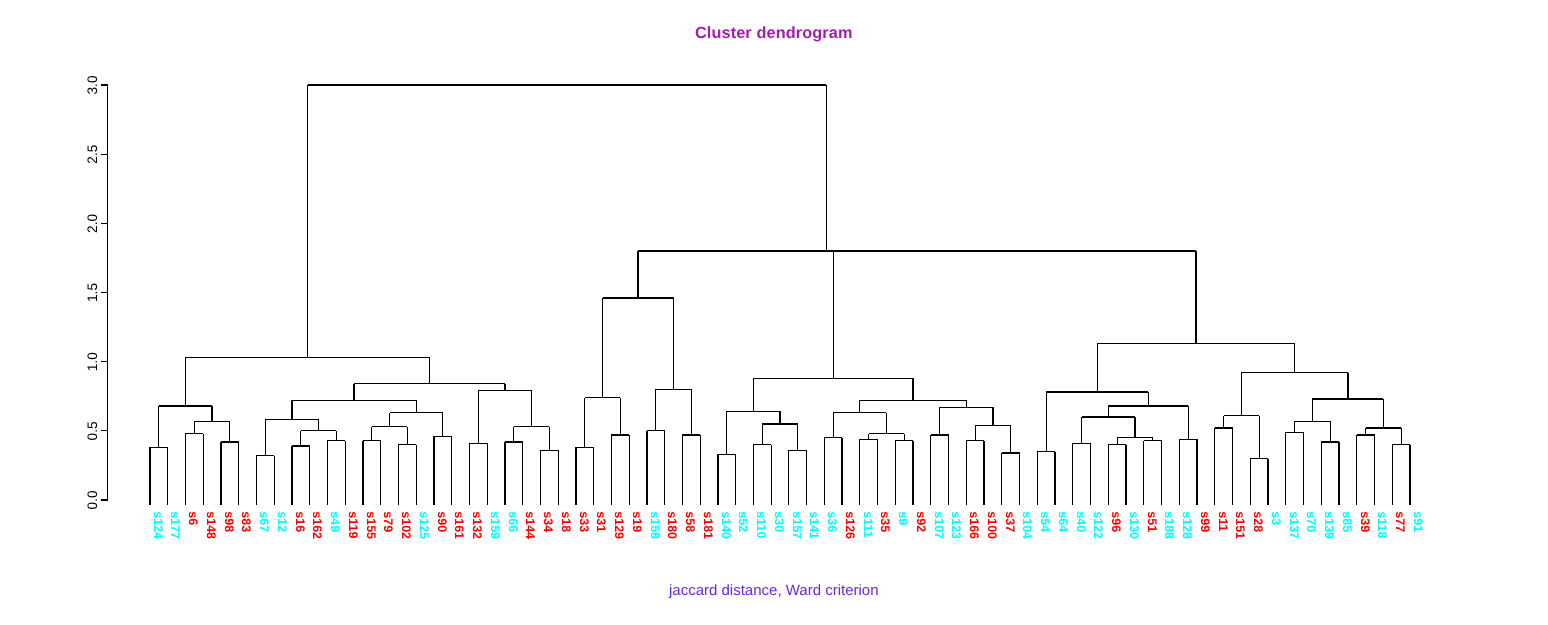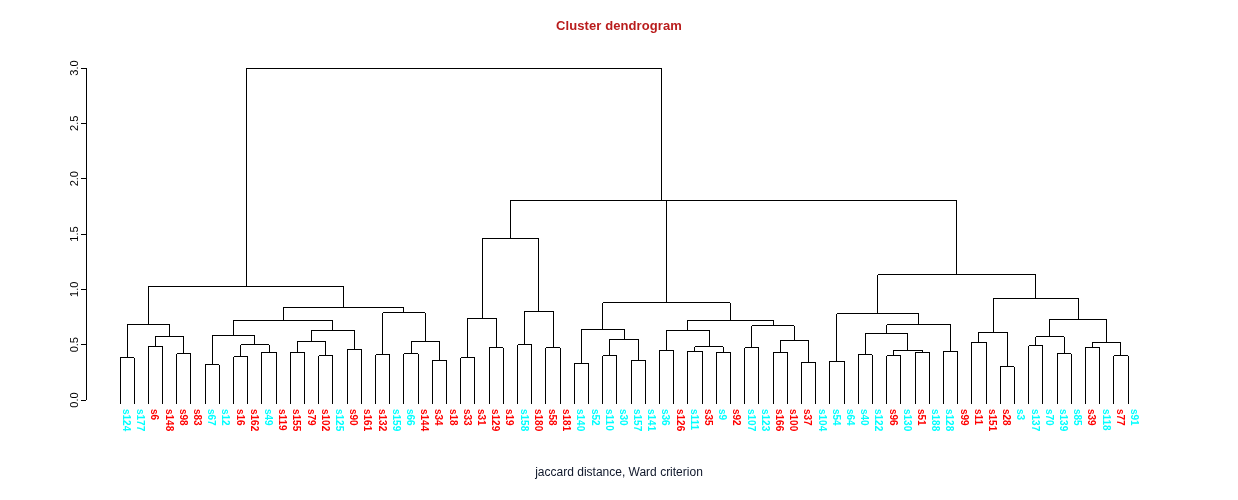--- a/index.html
+++ b/index.html
@@ -19,33 +19,33 @@
   }
   .plot-title {
     position: absolute;
     top: 18px;
     left: 0;
     width: 100%;
     text-align: center;
     font-family: "Liberation Sans", sans-serif;
     font-size: 13px;
     font-weight: bold;
-    color: #b91c1c;
+    color: #a21caf;
     letter-spacing: 0.1px;
   }
   .plot-xlabel {
     position: absolute;
     bottom: 21px;
     left: 0;
     width: 100%;
     text-align: center;
     font-family: "Liberation Sans", sans-serif;
     font-size: 12px;
     font-weight: normal;
-    color: #0f172a;
+    color: #6d28d9;
   }
   svg#dendro-svg {
     position: absolute;
     left: 0;
     top: 0;
     display: block;
   }
   .axis-line, .tick-line {
     stroke: #000000;
     stroke-width: 1;

